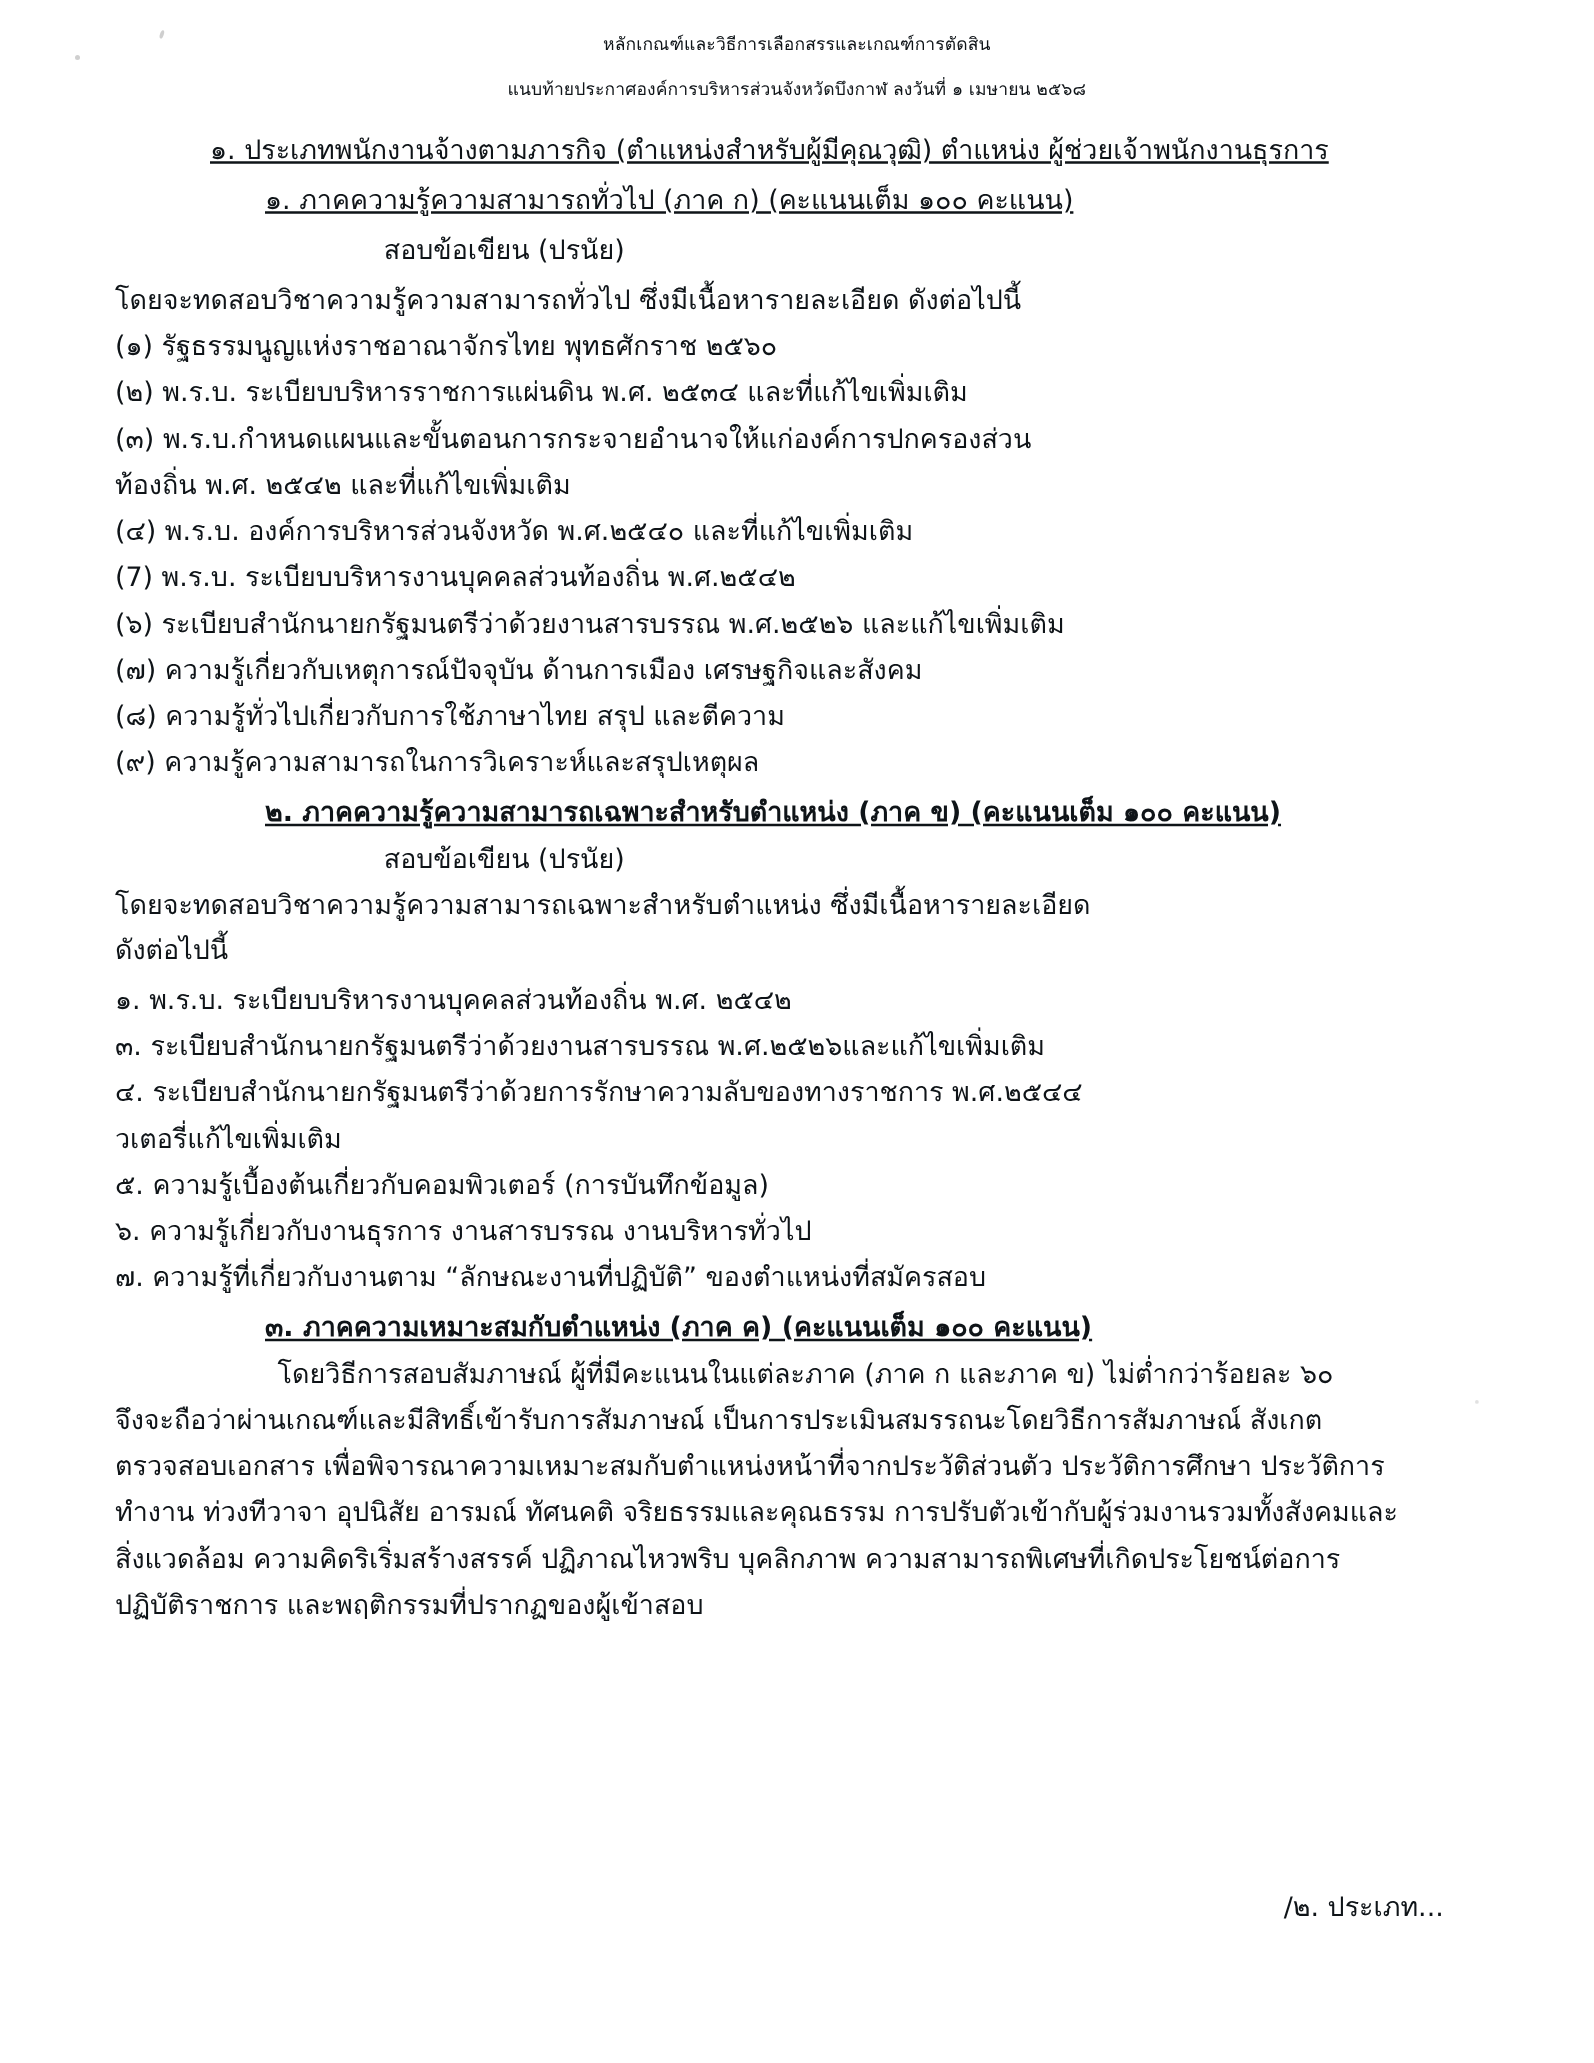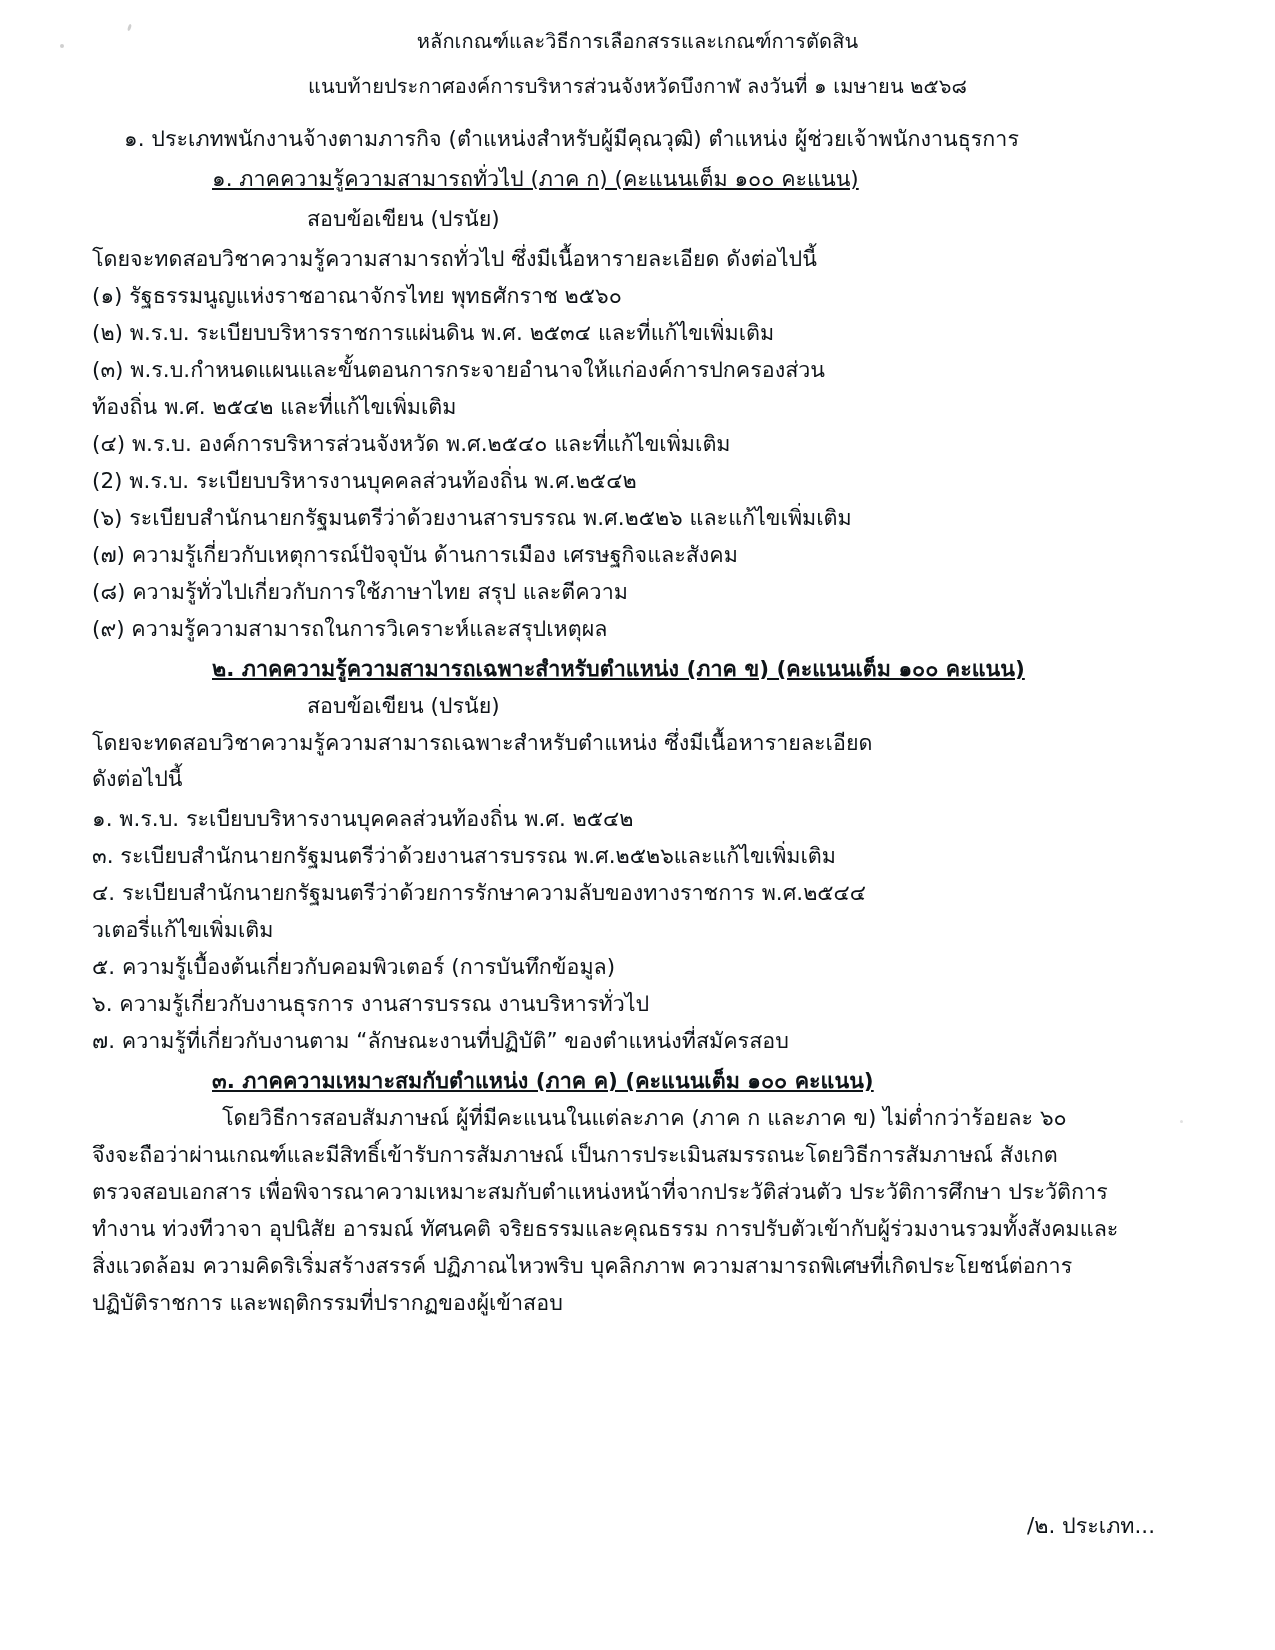--- a/index.html
+++ b/index.html
@@ -30,36 +30,36 @@
   }
   .speck.s1 { left: 128px; top: 24px; width: 3px; height: 7px; transform: rotate(18deg); }
   .speck.s2 { left: 60px; top: 44px; width: 4px; height: 4px; }
   .speck.s3 { left: 1180px; top: 1120px; width: 3px; height: 3px; opacity:.35; }
 
   .title-block {
     text-align: center;
     line-height: 1.5;
   }
   .title-line {
-    font-size: 20px;
+    font-size: 14px;
     letter-spacing: .1px;
   }
   .title-line.second { margin-top: 15px; }
 
   .doc-body {
     margin-top: 20px;
     font-size: 21.5px;
     line-height: 1.72;
   }
   .ln {
     display: block;
     white-space: pre-wrap;
   }
   .b { font-weight: bold; }
-  .i1  { margin-left: 32px; }
+  .i1  { margin-left: 76px; text-decoration: underline; }
   .i2  { margin-left: 120px; text-decoration: underline; }
   .i3  { margin-left: 215px; }
   .hang { text-indent: 0; }
   .fullwidth { margin-left: 0; }
 
   .gap-sm { margin-top: 3px; }
   .gap-md { margin-top: 8px; }
 
   .para {
     margin-left: 0;
@@ -95,21 +95,21 @@
 
     <span class="ln i2 gap-sm">๑. ภาคความรู้ความสามารถทั่วไป (ภาค ก) (คะแนนเต็ม ๑๐๐ คะแนน)</span>
     <span class="ln i3 gap-sm">สอบข้อเขียน (ปรนัย)</span>
     <span class="ln hang gap-sm">โดยจะทดสอบวิชาความรู้ความสามารถทั่วไป ซึ่งมีเนื้อหารายละเอียด ดังต่อไปนี้</span>
 
     <span class="ln hang">(๑) รัฐธรรมนูญแห่งราชอาณาจักรไทย พุทธศักราช ๒๕๖๐</span>
     <span class="ln hang">(๒) พ.ร.บ. ระเบียบบริหารราชการแผ่นดิน พ.ศ. ๒๕๓๔ และที่แก้ไขเพิ่มเติม</span>
     <span class="ln hang">(๓) พ.ร.บ.กำหนดแผนและขั้นตอนการกระจายอำนาจให้แก่องค์การปกครองส่วน</span>
     <span class="ln fullwidth">ท้องถิ่น พ.ศ. ๒๕๔๒ และที่แก้ไขเพิ่มเติม</span>
     <span class="ln hang">(๔) พ.ร.บ. องค์การบริหารส่วนจังหวัด พ.ศ.๒๕๔๐ และที่แก้ไขเพิ่มเติม</span>
-    <span class="ln hang">(2) พ.ร.บ. ระเบียบบริหารงานบุคคลส่วนท้องถิ่น พ.ศ.๒๕๔๒</span>
+    <span class="ln hang">(7) พ.ร.บ. ระเบียบบริหารงานบุคคลส่วนท้องถิ่น พ.ศ.๒๕๔๒</span>
     <span class="ln hang">(๖) ระเบียบสำนักนายกรัฐมนตรีว่าด้วยงานสารบรรณ พ.ศ.๒๕๒๖ และแก้ไขเพิ่มเติม</span>
     <span class="ln hang">(๗) ความรู้เกี่ยวกับเหตุการณ์ปัจจุบัน ด้านการเมือง เศรษฐกิจและสังคม</span>
     <span class="ln hang">(๘) ความรู้ทั่วไปเกี่ยวกับการใช้ภาษาไทย สรุป และตีความ</span>
     <span class="ln hang">(๙) ความรู้ความสามารถในการวิเคราะห์และสรุปเหตุผล</span>
 
     <span class="ln i2 b gap-sm">๒. ภาคความรู้ความสามารถเฉพาะสำหรับตำแหน่ง (ภาค ข) (คะแนนเต็ม ๑๐๐ คะแนน)</span>
     <span class="ln i3">สอบข้อเขียน (ปรนัย)</span>
     <span class="ln hang">โดยจะทดสอบวิชาความรู้ความสามารถเฉพาะสำหรับตำแหน่ง ซึ่งมีเนื้อหารายละเอียด</span>
     <span class="ln fullwidth">ดังต่อไปนี้</span>
 

